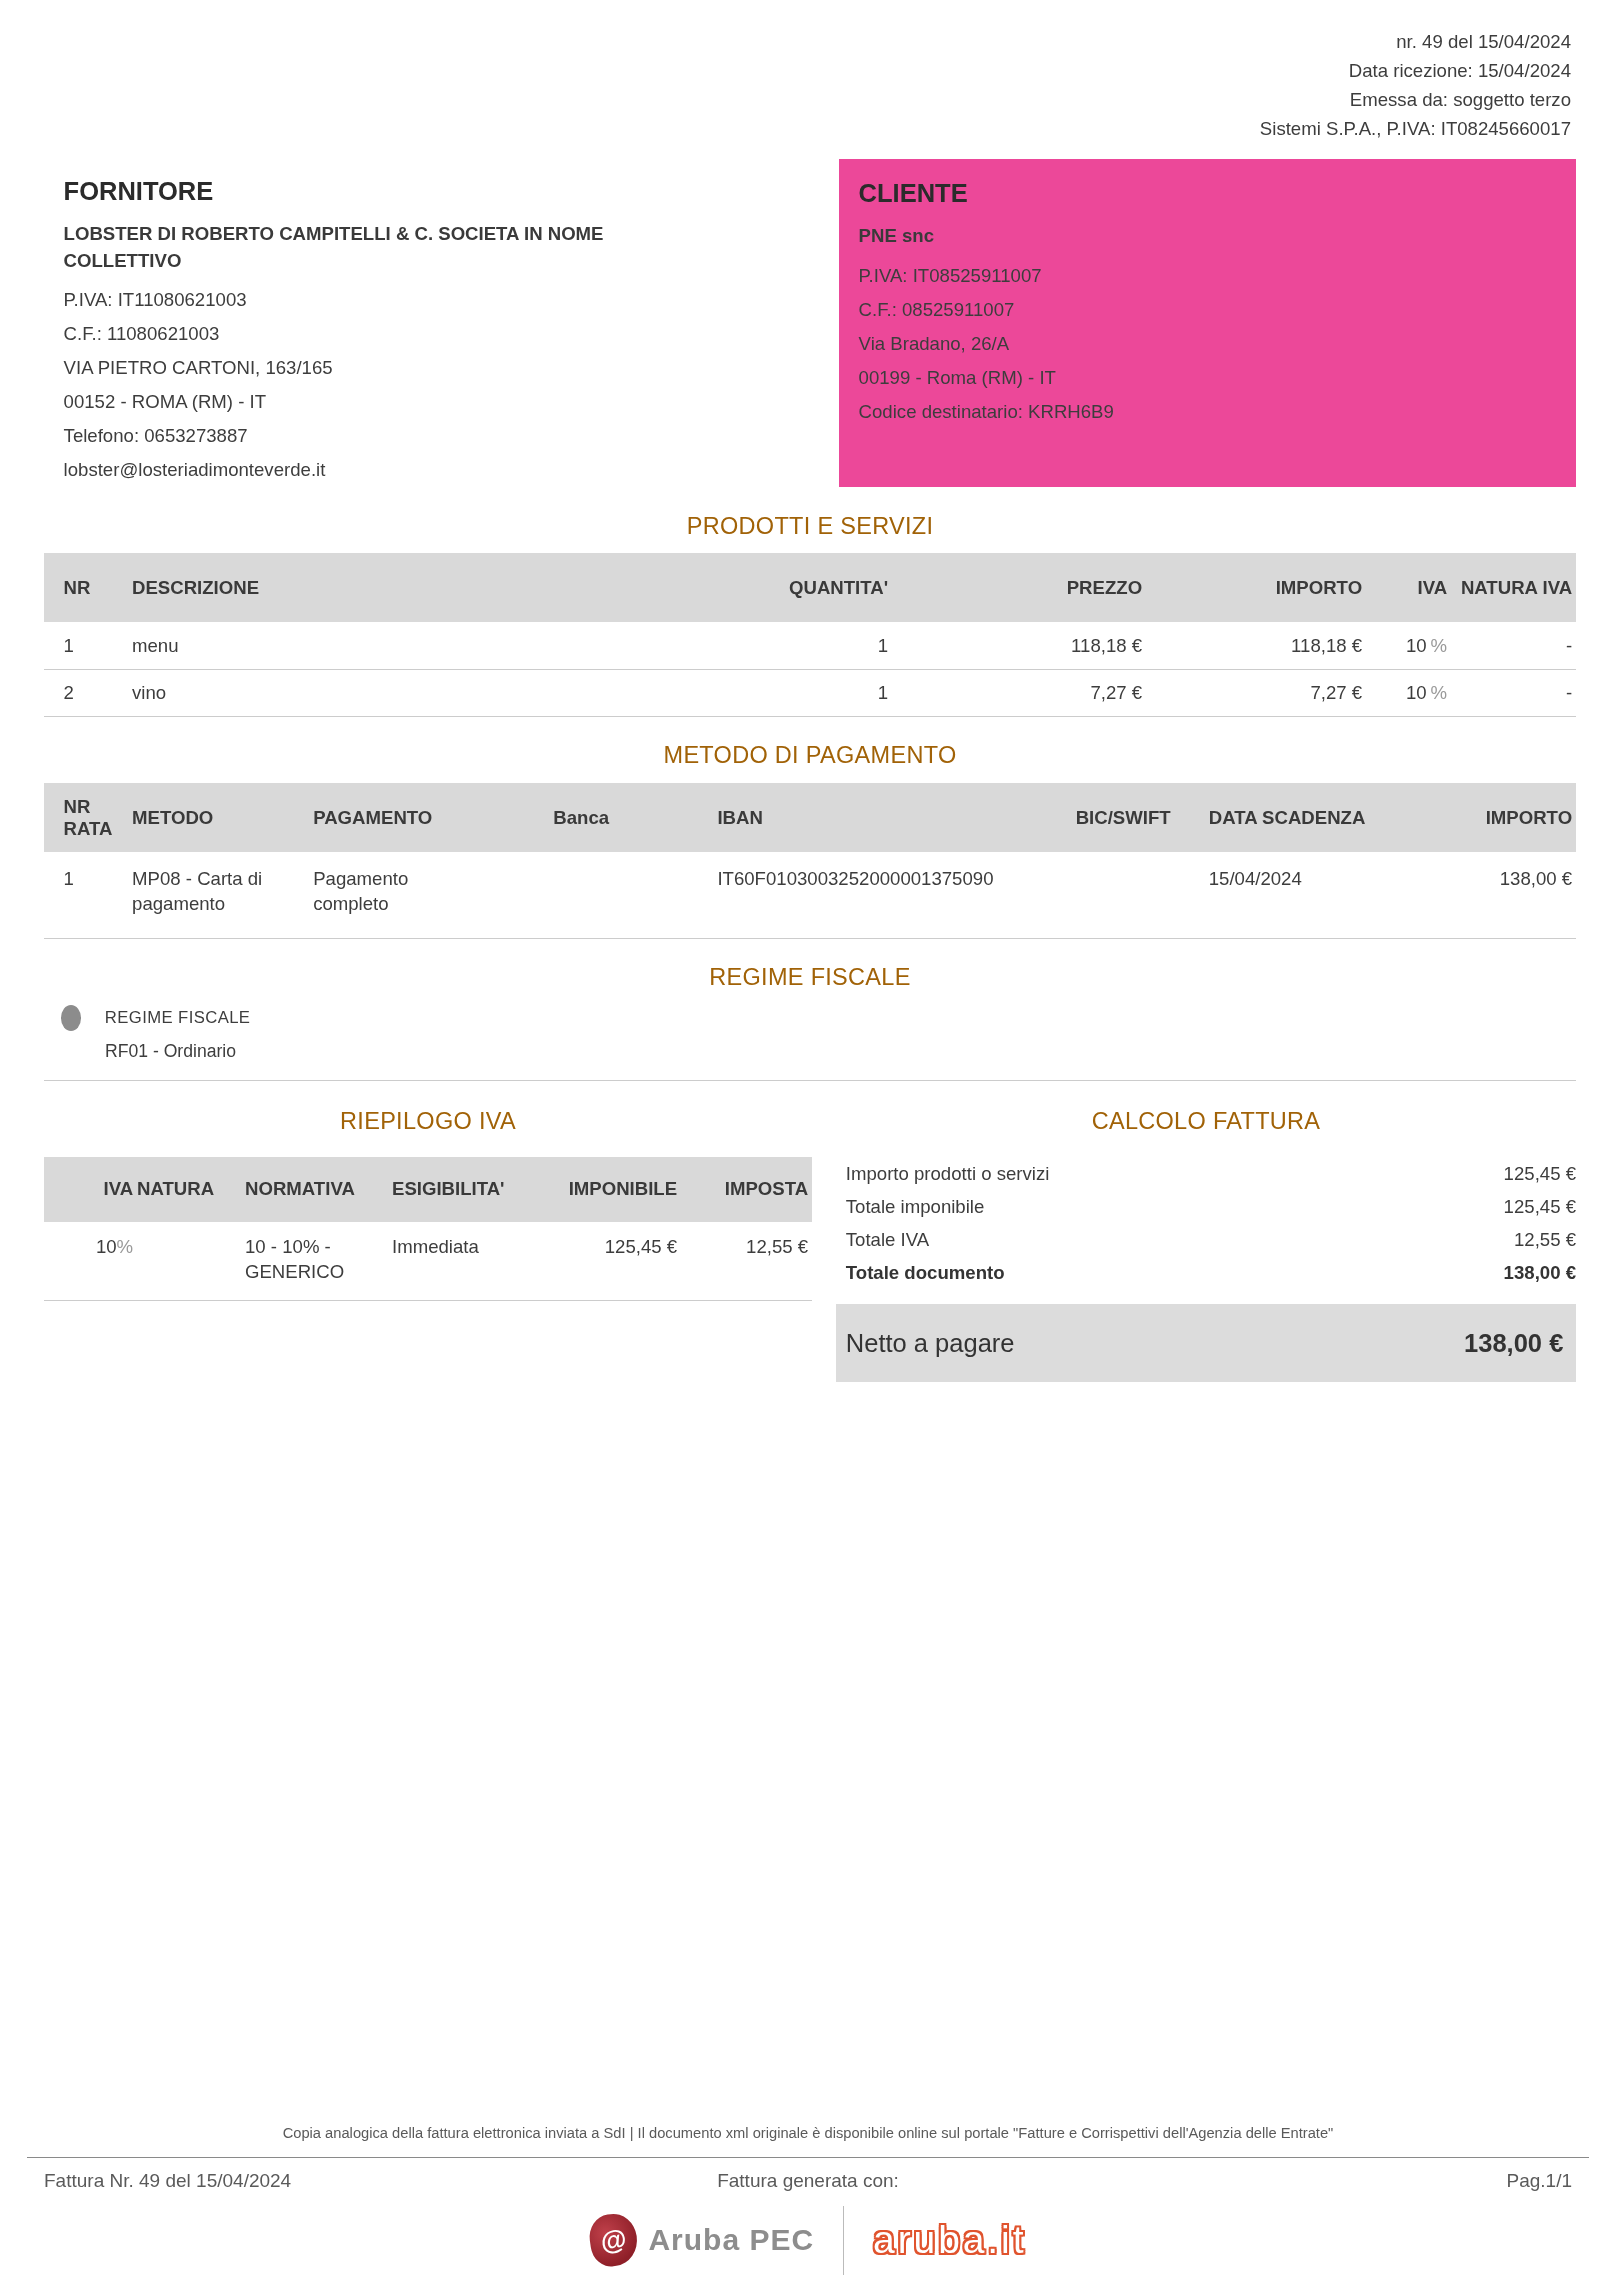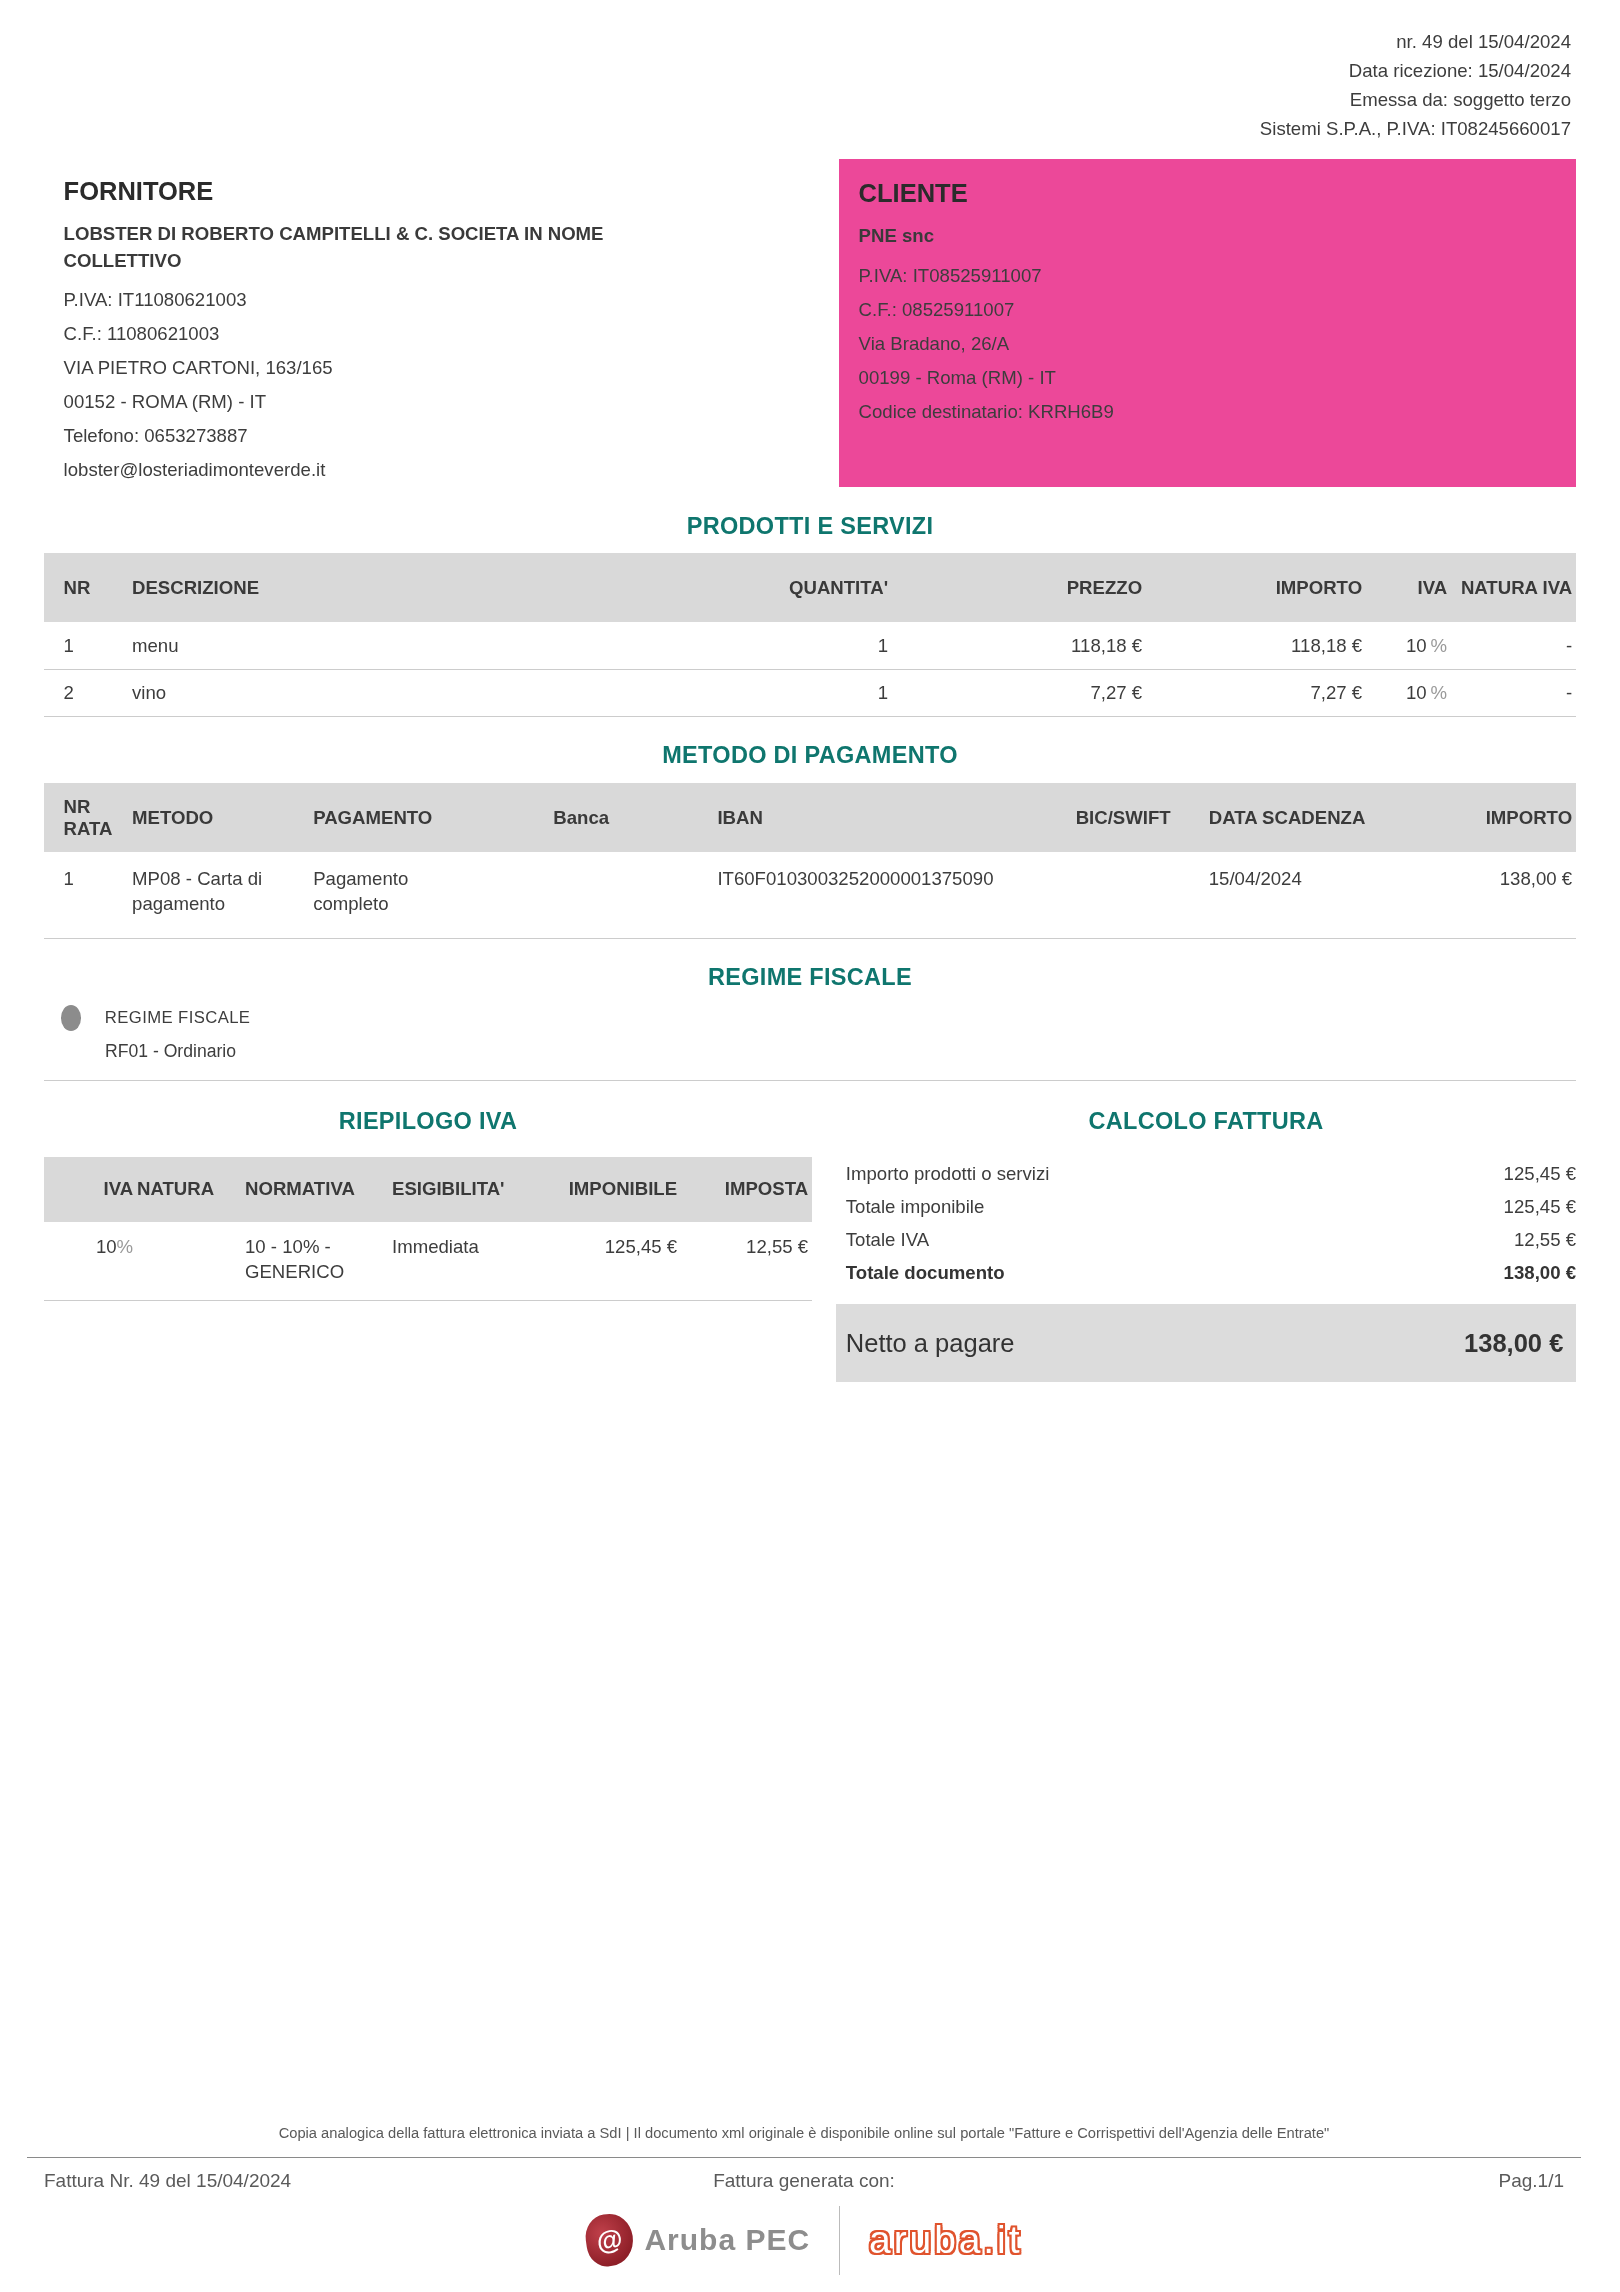--- a/index.html
+++ b/index.html
@@ -14,21 +14,21 @@
   .doc-title { font-size:30px; font-weight:bold; color:#2b2b2b; margin-bottom:9.8px; letter-spacing:0.5px; }
   .doc-meta div { font-size:18.6px; line-height:29px; color:#3d3d3d; }
   
   .parties { display:flex; margin:15.7px 44px 0; align-items:stretch; }
   .party-left { width:725px; padding:11.8px 0 0 19.6px; }
   .party-right { margin-left:auto; width:737px; background:#ec4899; padding:13.7px 19.6px 23.5px 19.6px; }
   .party-title { font-size:25.5px; font-weight:bold; color:#2b2b2b; margin:5.9px 0 15.7px; }
   .party-name { font-size:18.6px; font-weight:bold; color:#3a3a3a; line-height:26.5px; max-width:627px; margin-bottom:8.8px; }
   .party-line { font-size:18.6px; line-height:34px; }
   
-  .section-title { text-align:center; font-size:23.5px; font-weight:bold; color:#0f766e; margin:25.5px 0 13.7px; letter-spacing:0.3px; }
+  .section-title { text-align:center; font-size:23.5px; font-weight:normal; color:#a16207; margin:25.5px 0 13.7px; letter-spacing:0.3px; }
   
   table { border-collapse:collapse; table-layout:fixed; width:1532px; margin:0 44px; }
   thead th { background:#d9d9d9; font-size:18.6px; font-weight:bold; color:#3a3a3a; height:69px; vertical-align:middle; text-align:left; padding:0 3.9px 0 0; }
   tbody td { font-size:18.6px; color:#3d3d3d; border-bottom:1px solid #ccc; padding:0 3.9px 0 0; }
   .t-products tbody td { height:47px; vertical-align:middle; }
   .t-payment tbody td { height:86px; vertical-align:top; padding-top:13.7px; line-height:25.5px; }
   .pad-l { padding-left:19.6px !important; }
   .al-c { text-align:right; }
   .al-r { text-align:right !important; }
   .unit-gray { color:#9a9a9a; margin-left:3.9px; }
@@ -46,21 +46,21 @@
   .t-riepilogo { width:768px; margin:0; }
   .t-riepilogo thead th { height:65px; }
   .t-riepilogo tbody td { vertical-align:top; padding-top:13.7px; line-height:24.5px; padding-bottom:15.7px; }
   .calc-rows { margin-top:5.9px; }
   .calc-row { display:flex; font-size:18.6px; line-height:33px; padding-left:9.8px; }
   .calc-row .cv { margin-left:auto; }
   .calc-row.bold { font-weight:bold; color:#343434; }
   .netto { background:#dcdcdc; display:flex; align-items:center; margin-top:15.7px; padding:0 12.7px 0 9.8px; height:78px; font-size:25.5px; color:#333; }
   .netto .cv { margin-left:auto; font-weight:bold; }
   
-  .footer { position:absolute; left:0; right:12px; bottom:15.7px; }
+  .footer { position:absolute; left:0; right:4px; bottom:15.7px; }
   .disclaimer { text-align:center; font-size:14.7px; color:#5a5a5a; margin-bottom:15.7px; }
   .footer-line { border-top:1px solid #8a8a8a; margin:0 27.4px; }
   .footer-bar { display:flex; margin:11.8px 44px 0; font-size:19px; color:#5a5a5a;justify-content:flex-end; }
   .fb-left { flex:1; text-align:left; }
   .fb-center { flex:1; text-align:center; }
   .fb-right { flex:1; text-align:right; }
   .logos { display:flex; justify-content:center; align-items:center; margin-top:11.8px; gap:29px; height:74px; }
   .pec-logo { display:flex; align-items:center; gap:11.8px; }
   .pec-rose { width:47px; height:52px; background:radial-gradient(circle at 35% 35%, #c0404a, #8e1f28 72%); border-radius:48% 52% 55% 45%; color:#fff; display:flex; align-items:center; justify-content:center; font-size:26.5px; font-weight:bold; transform:rotate(-8deg); }
   .pec-text { font-size:30px; font-weight:bold; color:#8d8d8d; letter-spacing:1px; }

